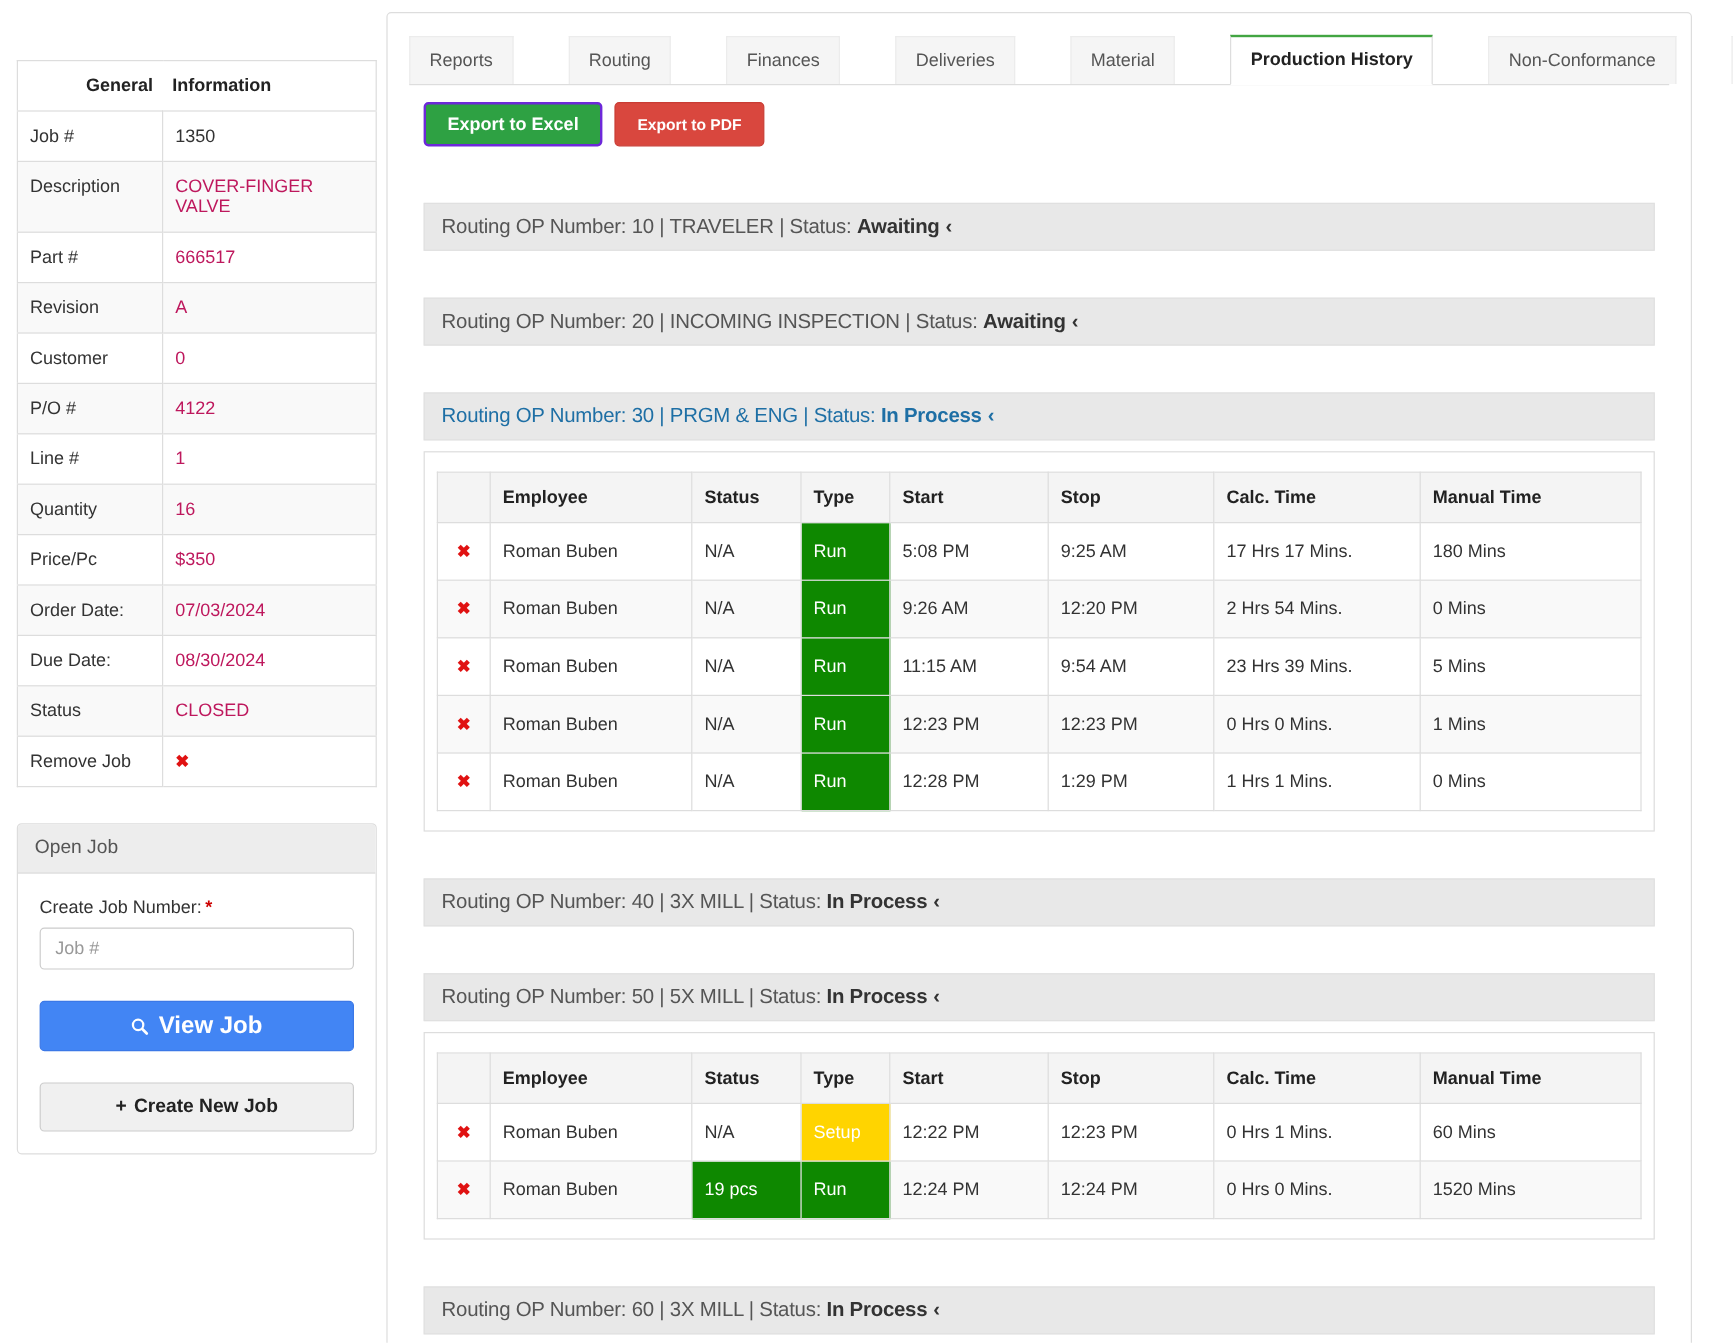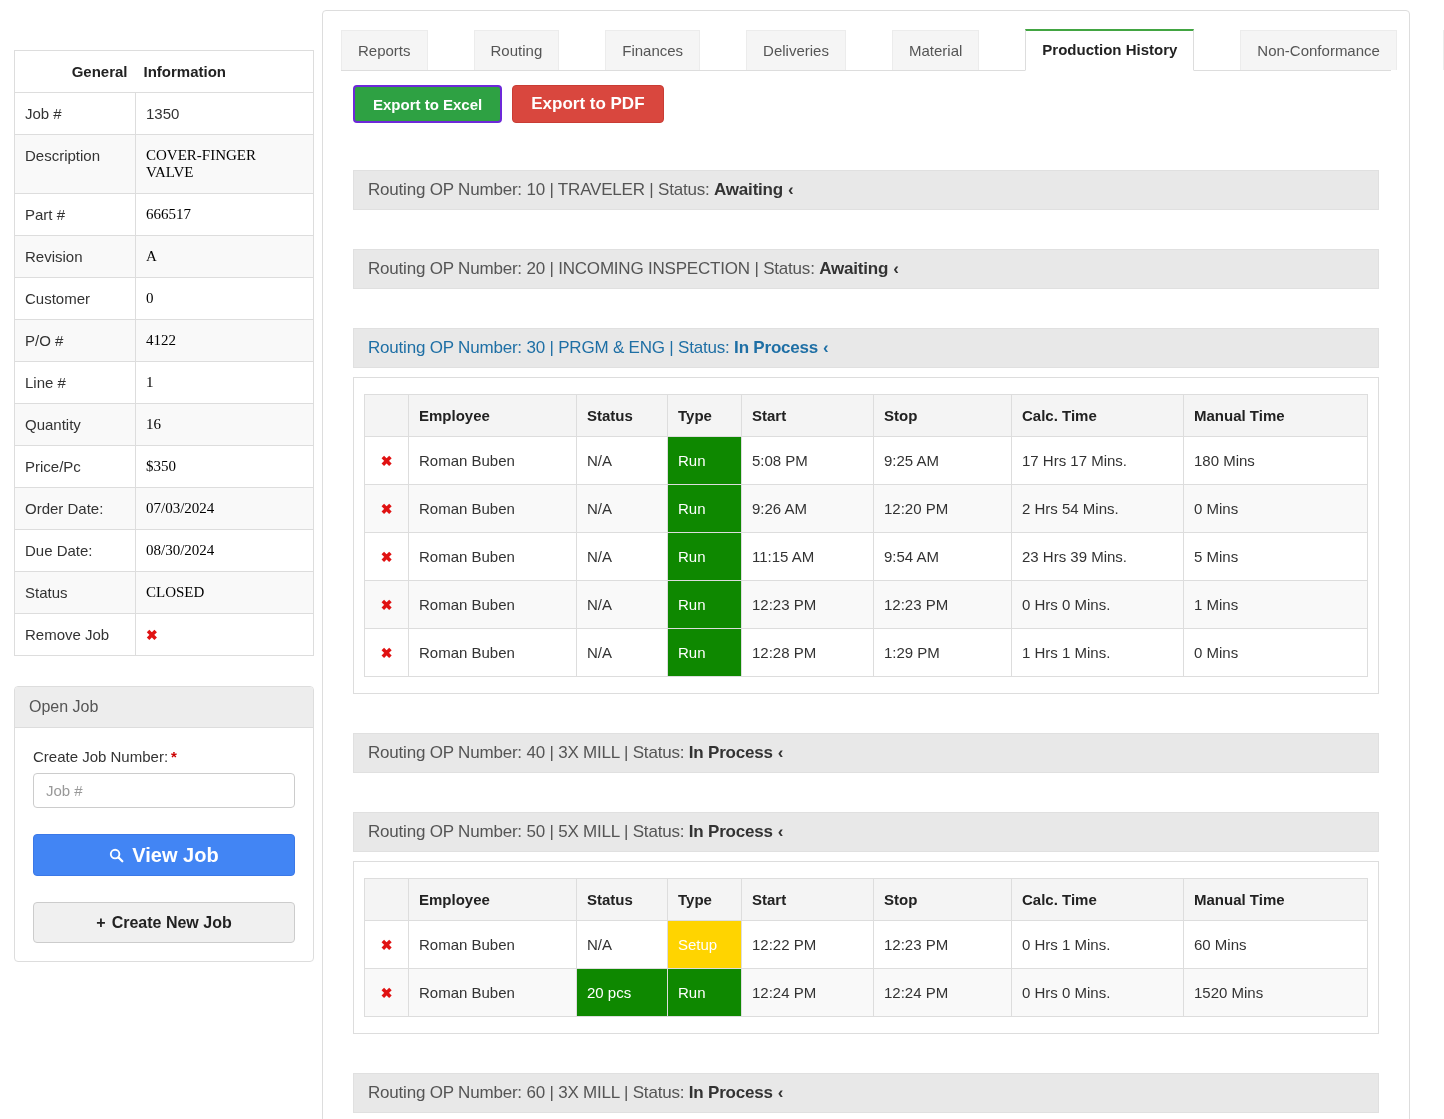--- a/index.html
+++ b/index.html
@@ -13,21 +13,21 @@
 
   
   .sidebar { position: absolute; left: 14px; top: 14px; width: 300px; margin-top: 36px; }
   .info-table { width: 100%; border-collapse: collapse; border: 1px solid #ddd; font-size: 15px; background: #fff; }
   .info-table th { font-weight: bold; color: #222; padding: 12px 8px; font-size: 15px; }
   .info-th-left { text-align: right; width: 121px; }
   .info-th-right { text-align: left; }
   .info-table td { padding: 12px 10px; border-top: 1px solid #ddd; vertical-align: top; }
   td.info-label { width: 121px; border-right: 1px solid #ddd; color: #333; }
   td.info-value { color: #333; }
-  td.info-value.link { color: #000000; cursor: pointer; font-family: Liberation Serif, serif; }
+  td.info-value.link { color: #be185d; cursor: pointer; }
   .info-table tbody tr:nth-child(even) { background: #f9f9f9; }
   .xicon { color: #e01212; font-weight: bold; font-size: 14px; cursor: pointer; line-height: 1; }
 
   .panel { margin-top: 30px; border: 1px solid #ddd; border-radius: 4px; overflow: hidden; background: #fff; }
   .panel-heading { background: #ededed; padding: 11px 14px; font-size: 16px; color: #555; border-bottom: 1px solid #ddd; }
   .panel-body { padding: 20px 18px 18px; }
   .oj-label { font-size: 15px; color: #333; margin-bottom: 8px; }
   .oj-required { color: #c00; margin-left: 3px; font-weight: bold; }
   .oj-input { width: 100%; height: 35px; border: 1px solid #ccc; border-radius: 4px; padding: 6px 12px; font-size: 15px; color: #555; font-family: inherit; outline: none; }
   .oj-input::placeholder { color: #999; }
@@ -37,21 +37,21 @@
 
   
   .main-panel { position: absolute; left: 322px; top: 10px; width: 1088px; height: 1150px; border: 1px solid #ddd; border-radius: 4px; padding: 18px; background: #fff; }
 
   .tabs { display: flex; align-items: flex-end; border-bottom: 1px solid #ddd; gap: 44px; }
   .tab { background: #f5f5f5; color: #555; font-size: 15px; padding: 11px 16px; margin-right: 2px; border: 1px solid #ececec; border-bottom: none; cursor: pointer; white-space: nowrap; }
   .tab.active { background: #fff; color: #222; font-weight: bold; border: 1px solid #ddd; border-top: 2px solid #42a542; border-bottom: 1px solid #fff; margin-bottom: -1px; padding: 10px 16px 12px; }
 
   .toolbar { margin-top: 14px; display: flex; gap: 10px; padding: 0 12px; }
   .btn-excel { background: #2ea143; border: 2px solid #6d28d9; color: #fff; font-weight: bold; font-size: 15px; padding: 8px 18px; border-radius: 4px; cursor: pointer; font-family: inherit; }
-  .btn-pdf { background: #d9473e; border: 1px solid #c93c34; color: #fff; font-weight: bold; font-size: 17px; padding: 8px 18px; border-radius: 4px; cursor: pointer; font-family: inherit; }
+  .btn-pdf { background: #d9473e; border: 1px solid #c93c34; color: #fff; font-weight: bold; font-size: 13px; padding: 8px 18px; border-radius: 4px; cursor: pointer; font-family: inherit; }
 
   .sections { margin-top: 47px; padding: 0 12px; }
   .op-section { margin-bottom: 39px; }
   .op-bar { background: #e8e8e8; border: 1px solid #e0e0e0; padding: 9px 14px; font-size: 17px; color: #555; cursor: pointer; letter-spacing: -0.2px; }
   .op-status { font-weight: bold; color: #333; }
   .op-chevron { font-weight: bold; margin-left: 5px; color: #333; }
   .op-bar.blue, .op-bar.blue .op-status, .op-bar.blue .op-chevron { color: #1e6fa5; }
 
   .table-box { border: 1px solid #ddd; margin-top: 9px; padding: 16px 10px; background: #fff; }
   .ph-table { width: 100%; border-collapse: collapse; font-size: 15px; }
@@ -298,21 +298,21 @@
                 <td>N/A</td>
                 <td class="badge-yellow">Setup</td>
                 <td>12:22 PM</td>
                 <td>12:23 PM</td>
                 <td>0 Hrs 1 Mins.</td>
                 <td>60 Mins</td>
               </tr>
               <tr>
                 <td class="col-x"><span class="xicon">✖</span></td>
                 <td>Roman Buben</td>
-                <td class="badge-green">20 pcs</td>
+                <td class="badge-green">19 pcs</td>
                 <td class="badge-green">Run</td>
                 <td>12:24 PM</td>
                 <td>12:24 PM</td>
                 <td>0 Hrs 0 Mins.</td>
                 <td>1520 Mins</td>
               </tr>
             </tbody>
           </table>
         </div>
       </div>

